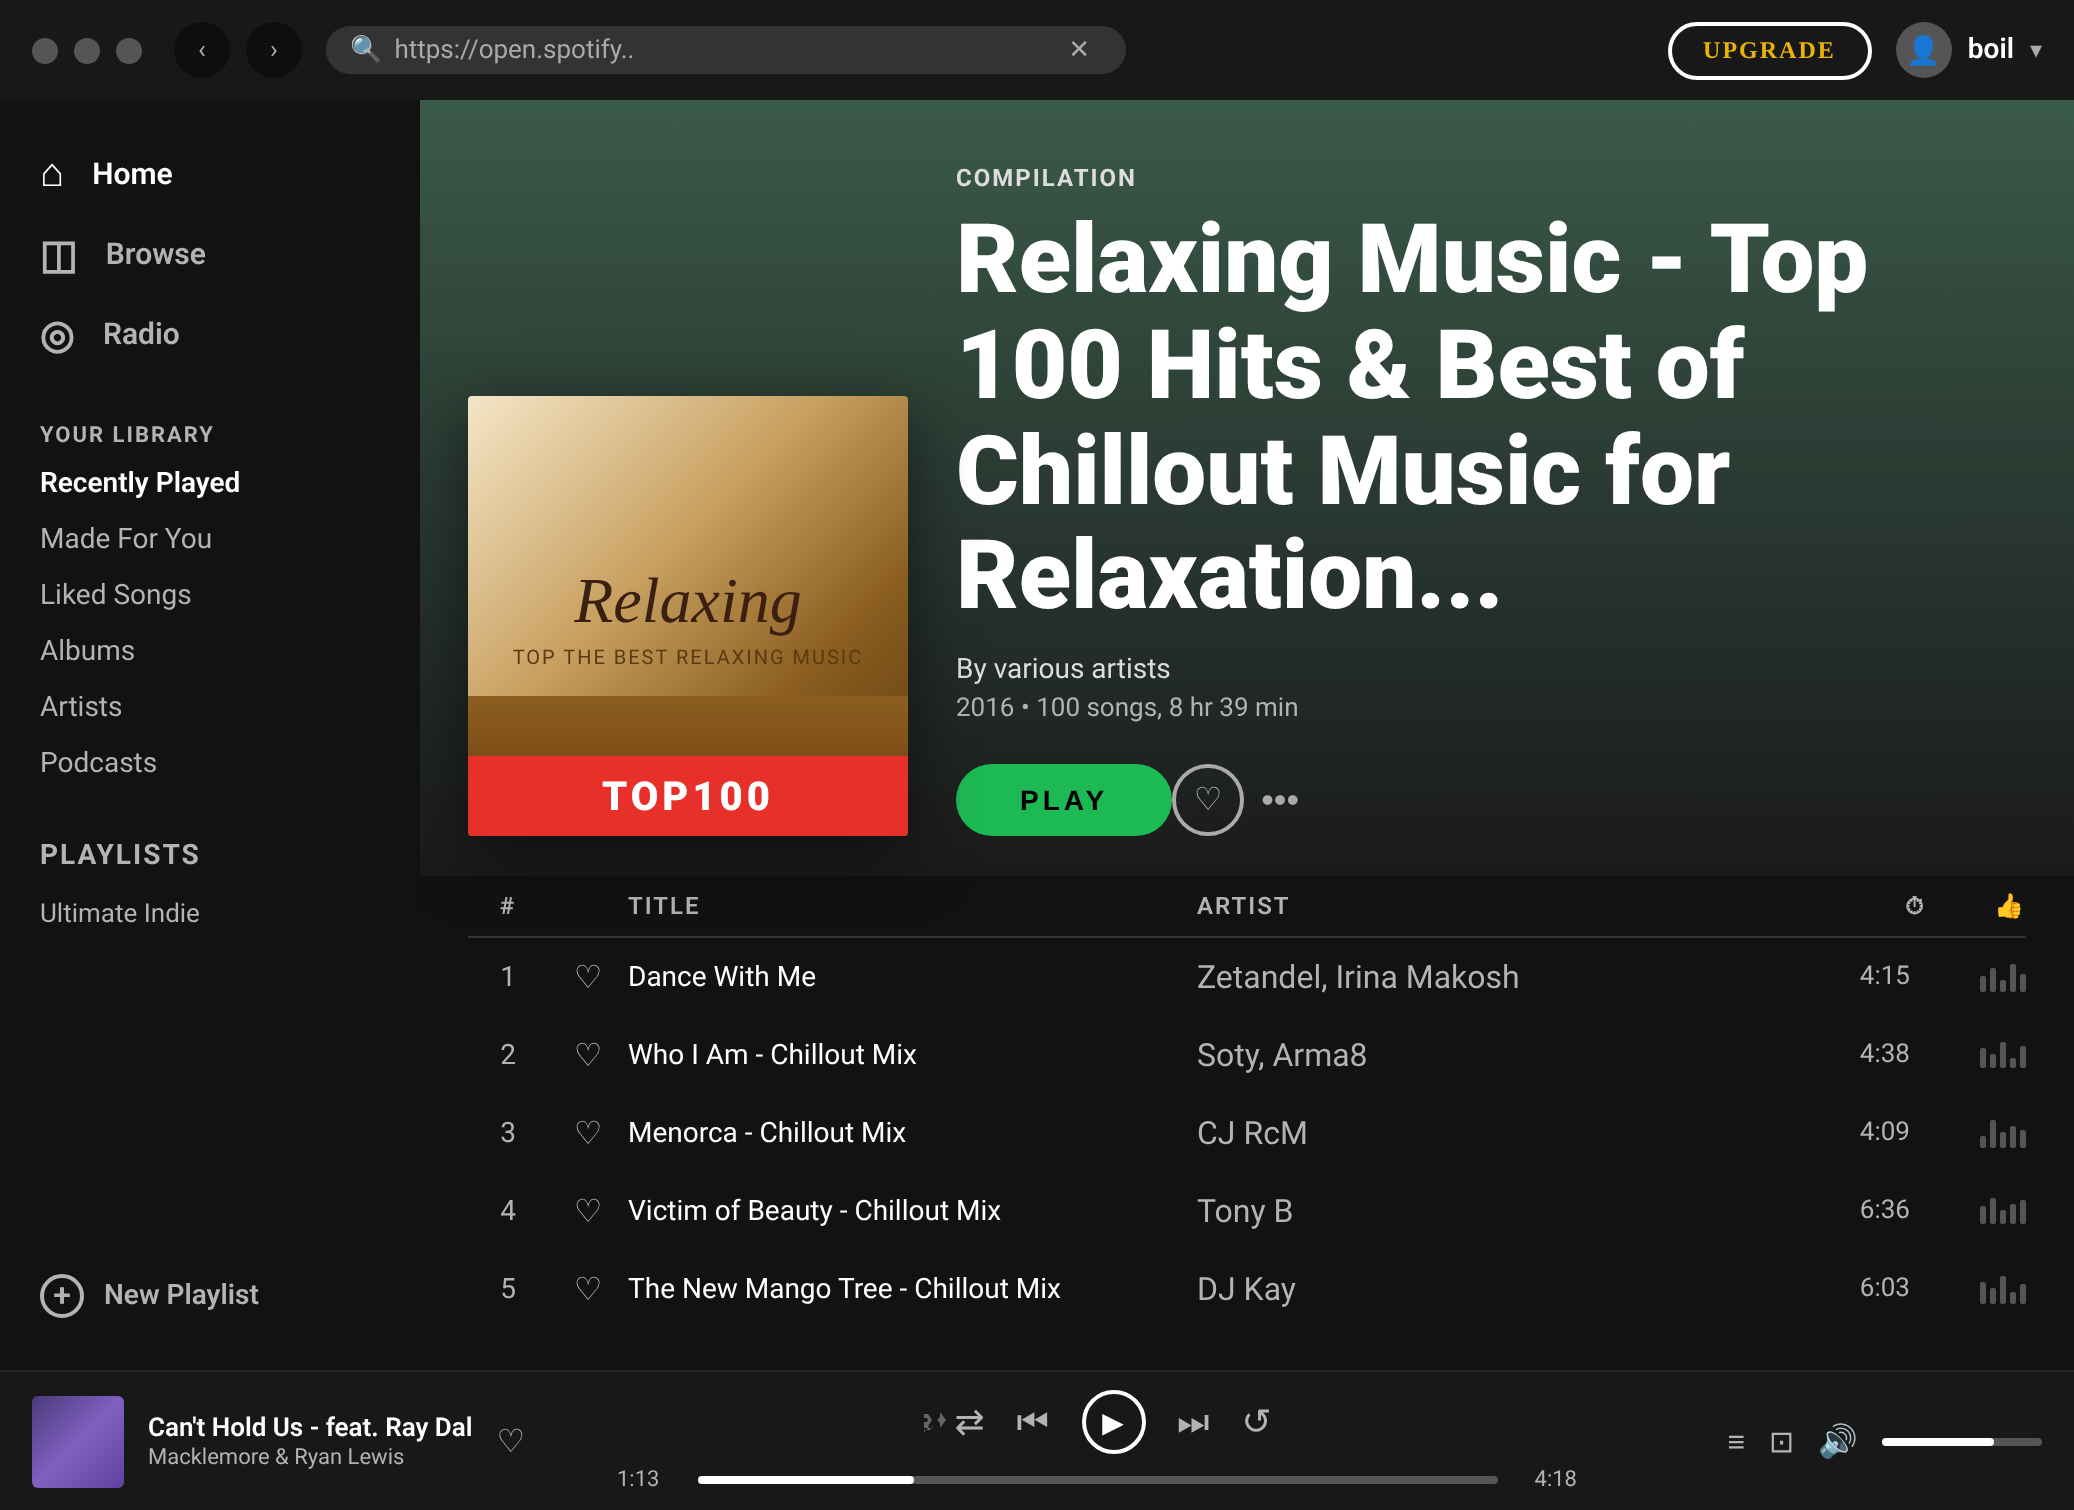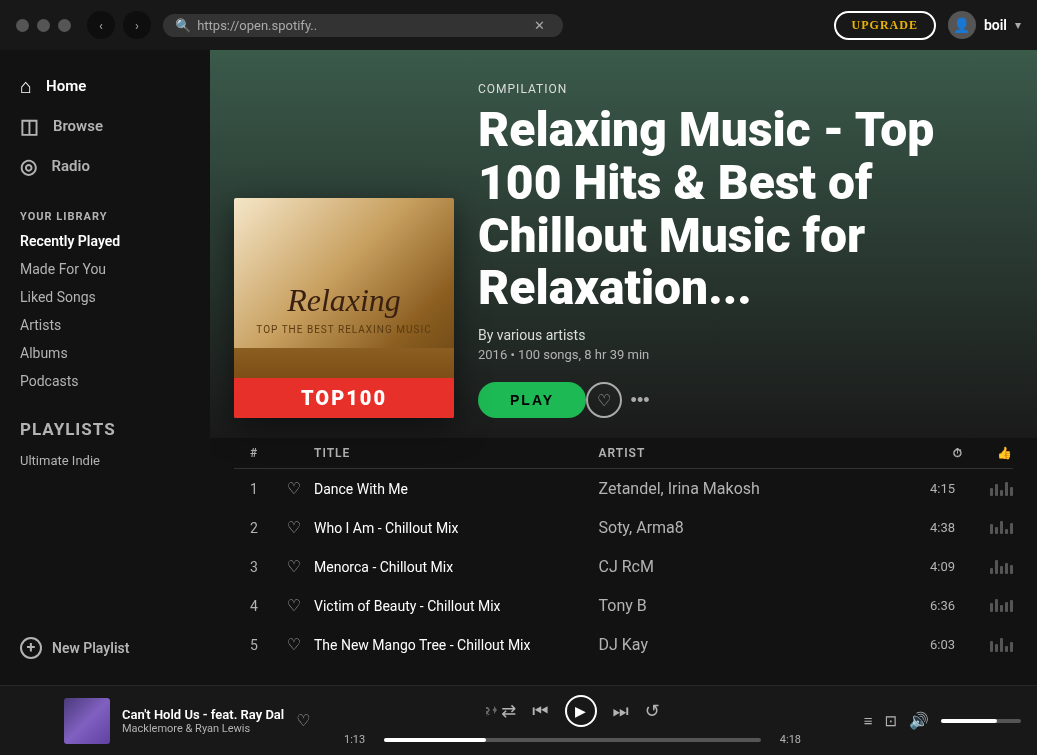--- a/index.html
+++ b/index.html
@@ -150,21 +150,21 @@
       color: #b3b3b3;
       cursor: pointer;
     }
     .sidebar-link.active { color: #fff; font-weight: 600; }
 
     .playlists-section {
       margin-top: 16px;
       padding: 0 8px;
     }
     .playlists-title {
-      font-size: 17px;
+      font-size: 14px;
       font-weight: 700;
       color: #b3b3b3;
       letter-spacing: 1px;
       padding: 8px 12px 8px;
       text-transform: uppercase;
     }
     .playlist-item {
       display: block;
       padding: 6px 12px;
       font-size: 13px;
@@ -256,21 +256,21 @@
       font-weight: 900;
       text-align: center;
       padding: 8px 0;
       letter-spacing: 2px;
     }
     .album-info {
       flex: 1;
     }
     .compilation-label {
       font-size: 12px;
-      font-weight: 400;
+      font-weight: 700;
       color: #ddd;
       letter-spacing: 1px;
       margin-bottom: 8px;
     }
     .album-title {
       font-size: 48px;
       font-weight: 900;
       color: #fff;
       line-height: 1.1;
       margin-bottom: 12px;
@@ -387,21 +387,20 @@
       display: flex;
       align-items: center;
       padding: 0 16px;
       flex-shrink: 0;
     }
     .player-left {
       display: flex;
       align-items: center;
       gap: 12px;
       width: 280px;
-      margin-left: 48px;
     }
     .player-thumb {
       width: 46px;
       height: 46px;
       background: #333;
       border-radius: 3px;
       display: flex;
       align-items: center;
       justify-content: center;
       font-size: 10px;
@@ -546,22 +545,22 @@
       <div class="sidebar-nav-item">
         <span class="nav-icon">◎</span>
         <span>Radio</span>
       </div>
     </div>
 
     <div class="sidebar-section-title">YOUR LIBRARY</div>
     <a class="sidebar-link active">Recently Played</a>
     <a class="sidebar-link">Made For You</a>
     <a class="sidebar-link">Liked Songs</a>
+    <a class="sidebar-link">Albums</a>
     <a class="sidebar-link">Artists</a>
-    <a class="sidebar-link">Albums</a>
     <a class="sidebar-link">Podcasts</a>
 
     <div class="playlists-section">
       <div class="playlists-title">PLAYLISTS</div>
       <a class="playlist-item">Ultimate Indie</a>
     </div>
 
     <div style="flex:1"></div>
     <div class="new-playlist">
       <div class="plus-circle">+</div>

